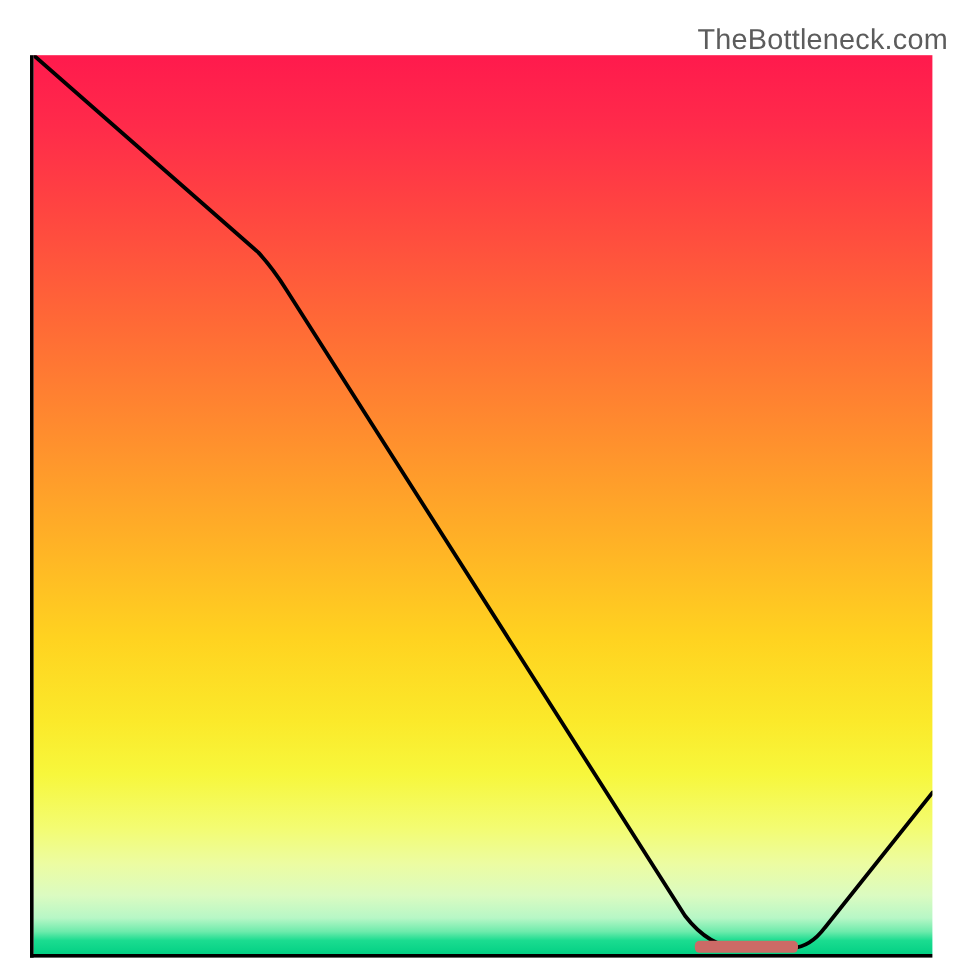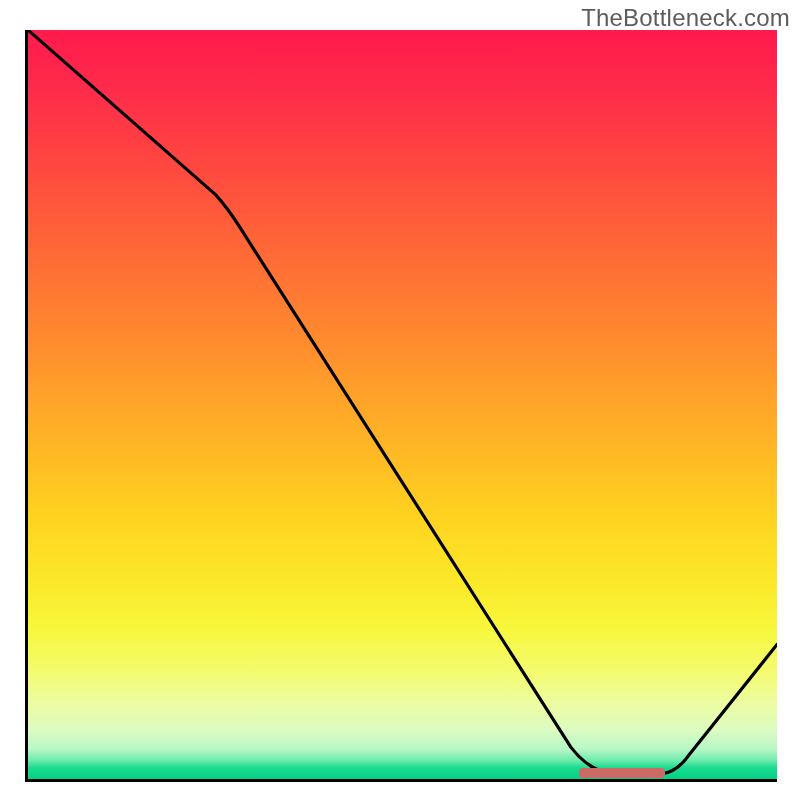--- a/index.html
+++ b/index.html
@@ -7,20 +7,21 @@
     padding: 0;
     width: 800px;
     height: 800px;
     background: #ffffff;
     font-family: Arial, Helvetica, sans-serif;
   }
   .chart-container {
     position: relative;
     width: 800px;
     height: 736px;
+    margin-top: 16px;
   }
   .watermark {
     position: absolute;
     top: 4px;
     right: 10px;
     font-size: 24px;
     font-weight: normal;
     color: #5c5c5c;
     letter-spacing: 0.2px;
   }

